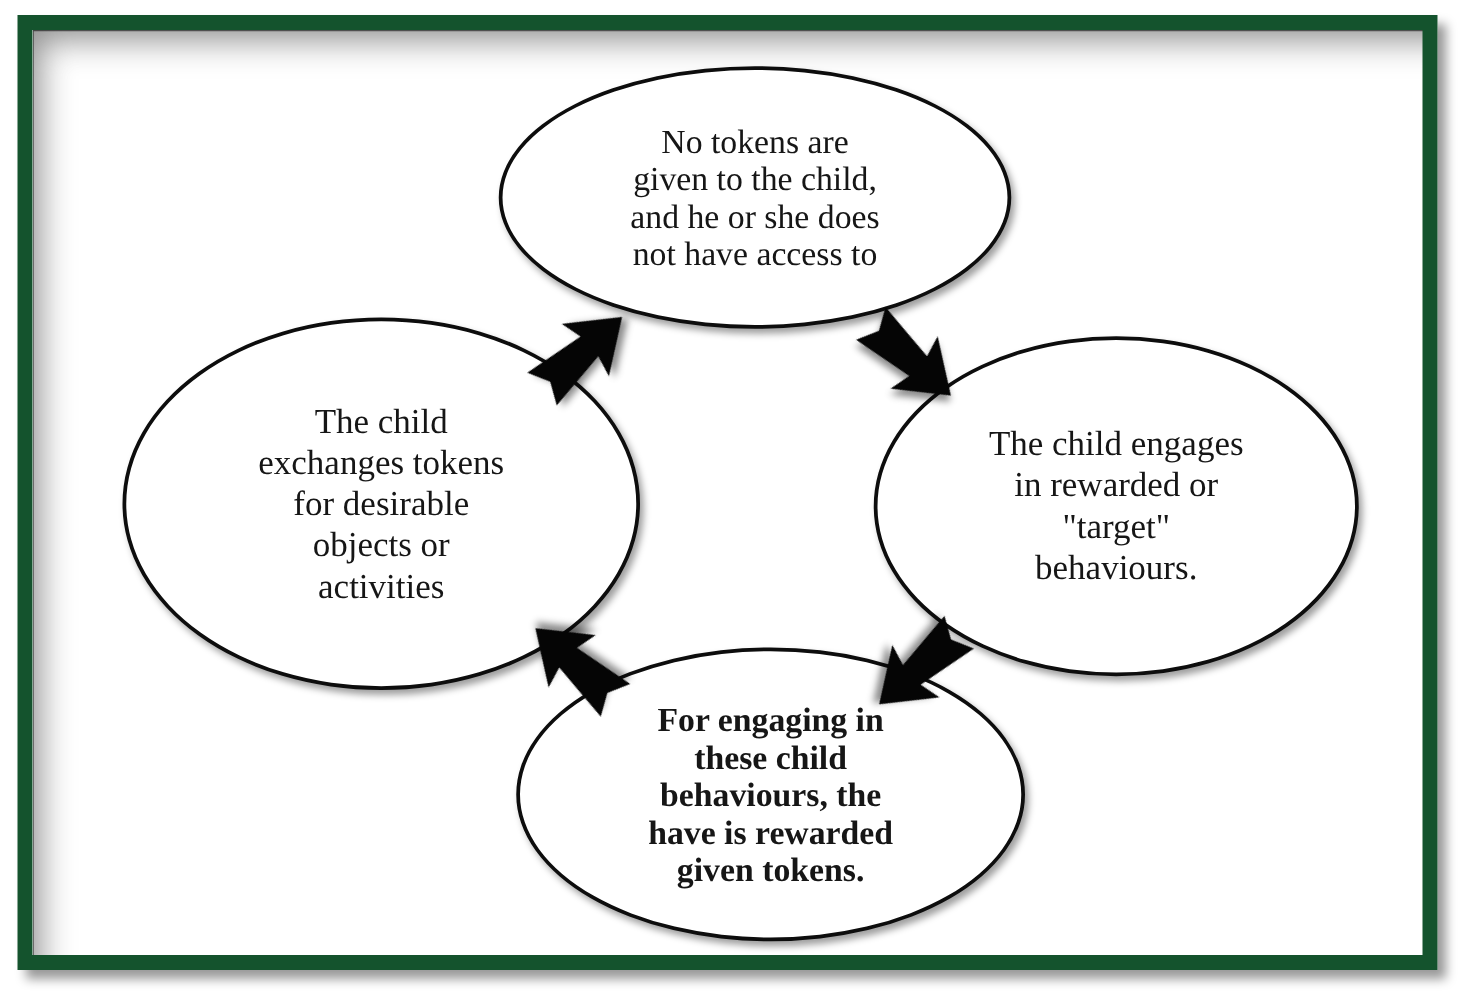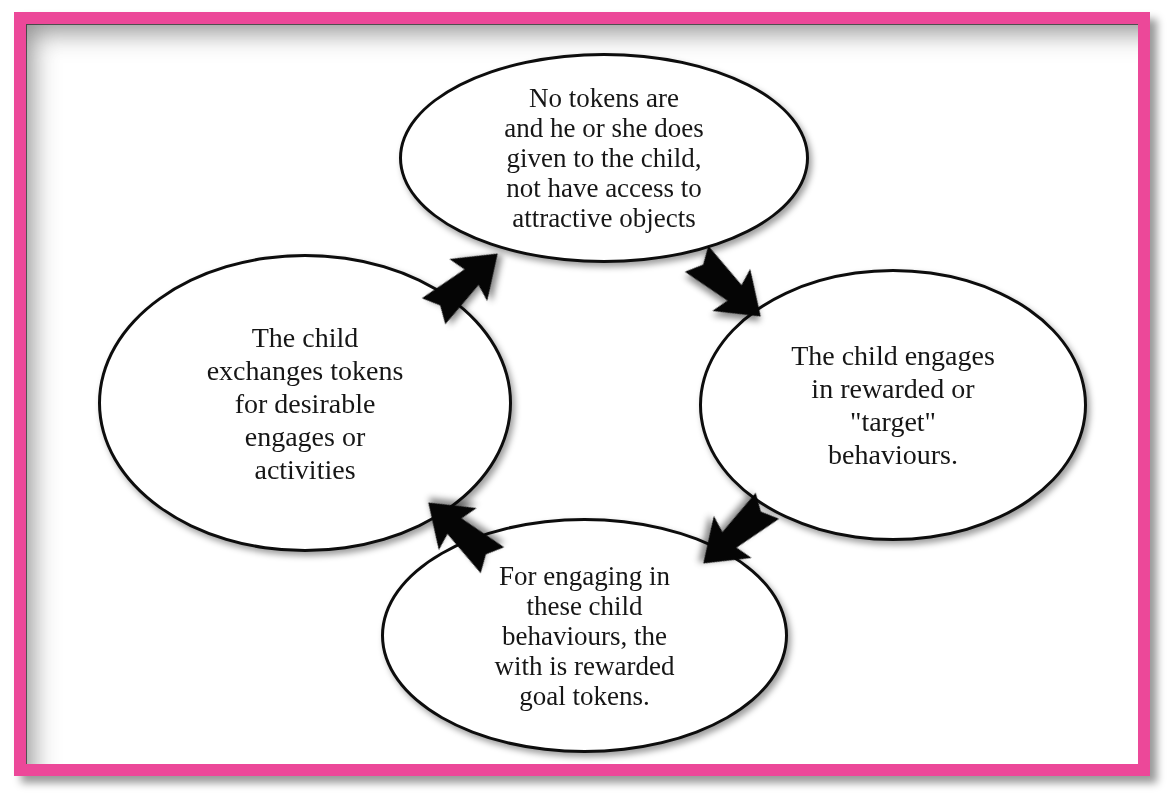--- a/index.html
+++ b/index.html
@@ -16,21 +16,21 @@
     width: 1170px;
     height: 794px;
     background: #ffffff;
   }
   .frame {
     position: absolute;
     left: 14px;
     top: 12px;
     width: 1112px;  
     height: 740px;  
-    border: 12px solid #ec4899;
+    border: 12px solid #14532d;
     background: #ffffff;
     box-shadow:
       7px 7px 8px rgba(0,0,0,0.40),           
       inset 1px 1px 0 rgba(0,0,0,0.55),       
       inset 18px 20px 26px -12px rgba(70,70,70,0.60); 
   }
   .node {
     position: absolute;
     background: #ffffff;
     border: 3px solid #0d0d0d;
@@ -67,52 +67,51 @@
 </style>
 </head>
 <body>
 
 <div class="stage">
   <div class="frame">
 
     <div class="node node-top fs-a" style="position:absolute; left:373px; top:29px;">
       <div class="txt">
         <div class="line">No tokens are</div>
+        <div class="line">given to the child,</div>
         <div class="line">and he or she does</div>
-        <div class="line">given to the child,</div>
         <div class="line">not have access to</div>
-        <div class="line">attractive objects</div>
       </div>
     </div>
 
     <div class="node node-right fs-b" style="position:absolute; left:673px; top:245px;">
       <div class="txt">
         <div class="line">The child engages</div>
         <div class="line">in rewarded or</div>
         <div class="line">"target"</div>
         <div class="line">behaviours.</div>
       </div>
     </div>
 
-    <div class="node node-bottom fs-a" style="position:absolute; left:355px; top:494px;">
+    <div class="node node-bottom fs-a" style="position:absolute; left:387px; top:494px;font-weight:bold;">
       <div class="txt">
         <div class="line">For engaging in</div>
         <div class="line">these child</div>
         <div class="line">behaviours, the</div>
-        <div class="line">with is rewarded</div>
-        <div class="line">goal tokens.</div>
+        <div class="line">have is rewarded</div>
+        <div class="line">given tokens.</div>
       </div>
     </div>
 
     <div class="node node-left fs-b" style="position:absolute; left:72px; top:230px;">
       <div class="txt">
         <div class="line">The child</div>
         <div class="line">exchanges tokens</div>
         <div class="line">for desirable</div>
-        <div class="line">engages or</div>
+        <div class="line">objects or</div>
         <div class="line">activities</div>
       </div>
     </div>
 
     <div class="arrow arrow-lt" style="left:395px; top:230px;">
       <svg viewBox="0 0 100 64" aria-hidden="true">
         <path d="M100,32 L55,0 L60,20 L2,12 L12,32 L2,52 L60,44 L55,64 Z" fill="#050505"></path>
       </svg>
     </div>
     <div class="arrow arrow-tr" style="left:658px; top:234px;">

